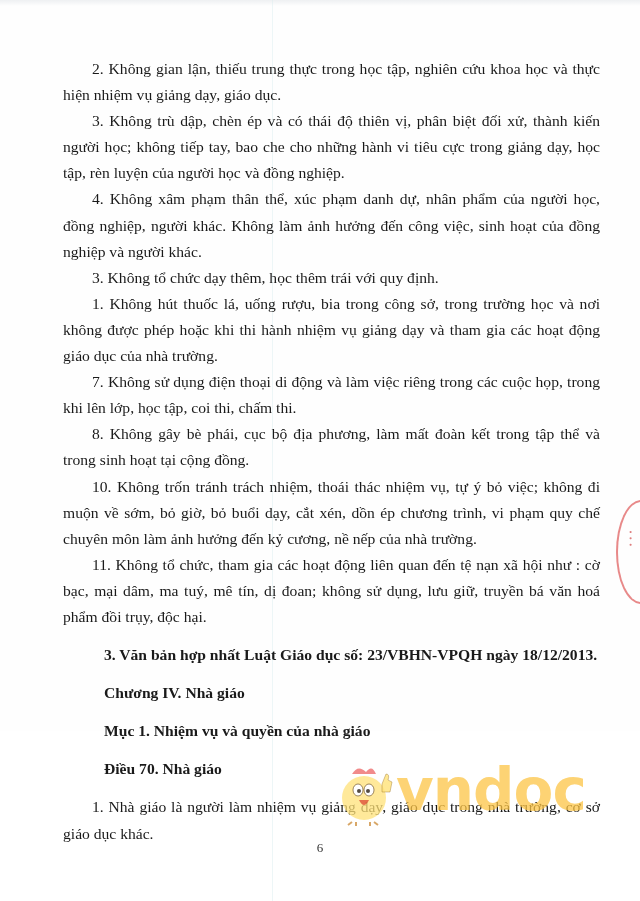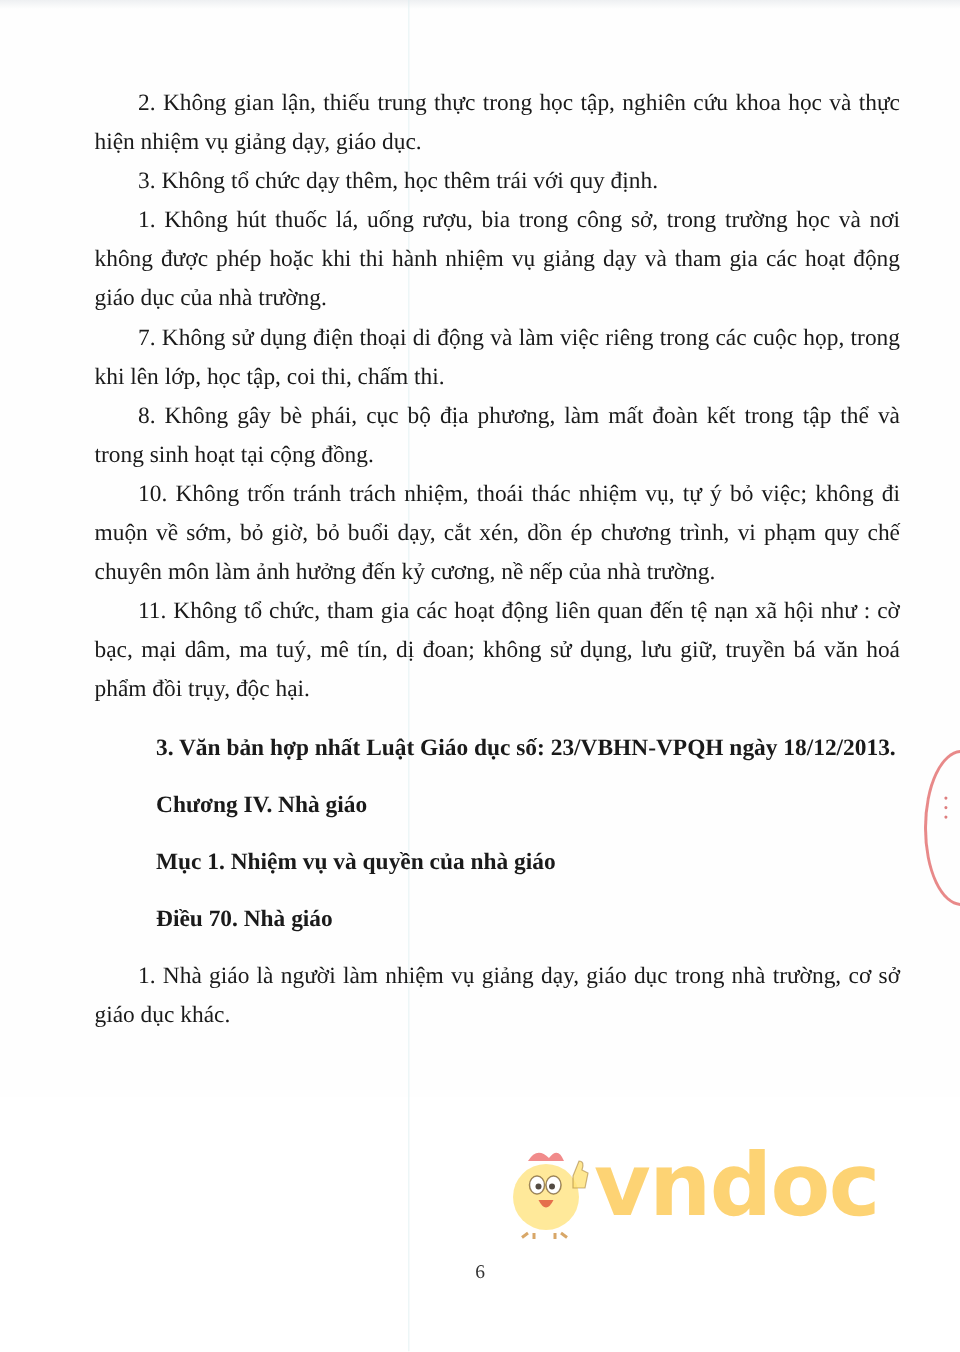--- a/index.html
+++ b/index.html
@@ -113,20 +113,22 @@
   </style>
 </head>
 <body>
 
 <div class="page">
   <div class="scan-top"></div>
   <div class="fold-line"></div>
 
   <div class="content">
     <p class="para">2. Không gian lận, thiếu trung thực trong học tập, nghiên cứu khoa học và thực hiện nhiệm vụ giảng dạy, giáo dục.</p>
+    <p class="para">3. Không trù dập, chèn ép và có thái độ thiên vị, phân biệt đối xử, thành kiến người học; không tiếp tay, bao che cho những hành vi tiêu cực trong giảng dạy, học tập, rèn luyện của người học và đồng nghiệp.</p>
+    <p class="para">4. Không xâm phạm thân thể, xúc phạm danh dự, nhân phẩm của người học, đồng nghiệp, người khác. Không làm ảnh hưởng đến công việc, sinh hoạt của đồng nghiệp và người khác.</p>
     <p class="para">3. Không tổ chức dạy thêm, học thêm trái với quy định.</p>
     <p class="para">1. Không hút thuốc lá, uống rượu, bia trong công sở, trong trường học và nơi không được phép hoặc khi thi hành nhiệm vụ giảng dạy và tham gia các hoạt động giáo dục của nhà trường.</p>
     <p class="para">7. Không sử dụng điện thoại di động và làm việc riêng trong các cuộc họp, trong khi lên lớp, học tập, coi thi, chấm thi.</p>
     <p class="para">8. Không gây bè phái, cục bộ địa phương, làm mất đoàn kết trong tập thể và trong sinh hoạt tại cộng đồng.</p>
     <p class="para">10. Không trốn tránh trách nhiệm, thoái thác nhiệm vụ, tự ý bỏ việc; không đi muộn về sớm, bỏ giờ, bỏ buổi dạy, cắt xén, dồn ép chương trình, vi phạm quy chế chuyên môn làm ảnh hưởng đến kỷ cương, nề nếp của nhà trường.</p>
     <p class="para">11. Không tổ chức, tham gia các hoạt động liên quan đến tệ nạn xã hội như : cờ bạc, mại dâm, ma tuý, mê tín, dị đoan; không sử dụng, lưu giữ, truyền bá văn hoá phẩm đồi trụy, độc hại.</p>
 
     <p class="heading">3. Văn bản hợp nhất Luật Giáo dục số: 23/VBHN-VPQH ngày 18/12/2013.</p>
     <p class="heading">Chương IV. Nhà giáo</p>
     <p class="heading">Mục 1. Nhiệm vụ và quyền của nhà giáo</p>

